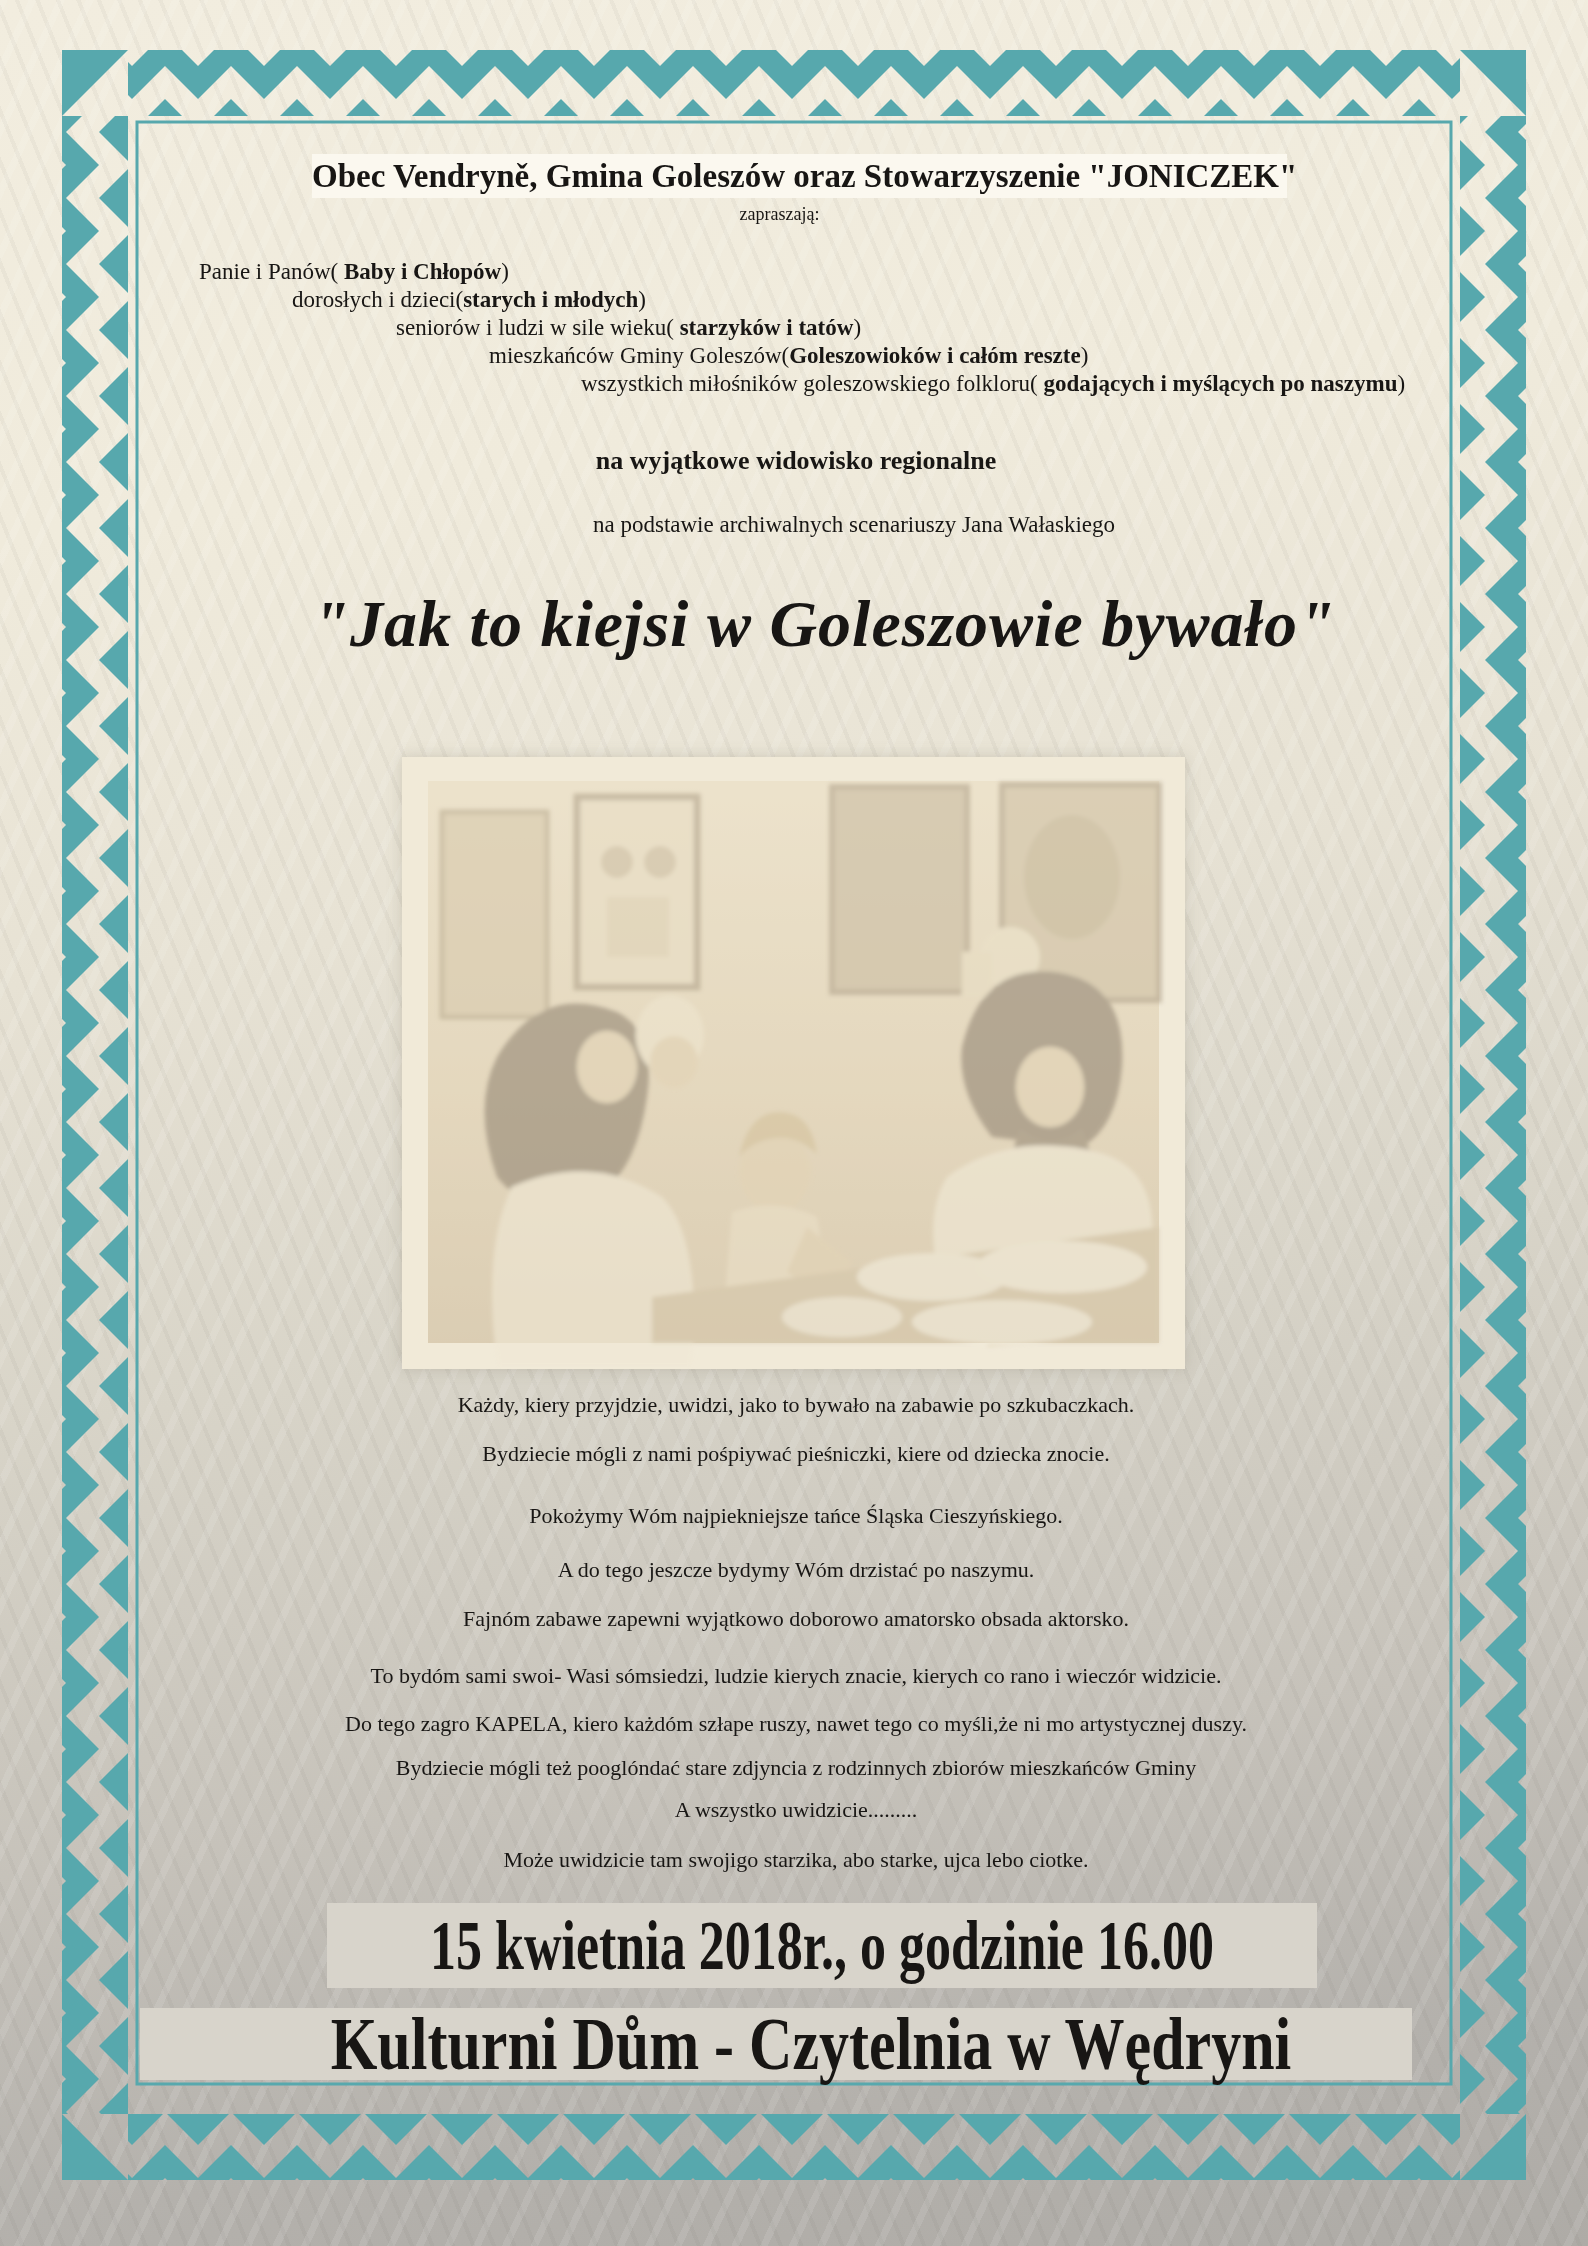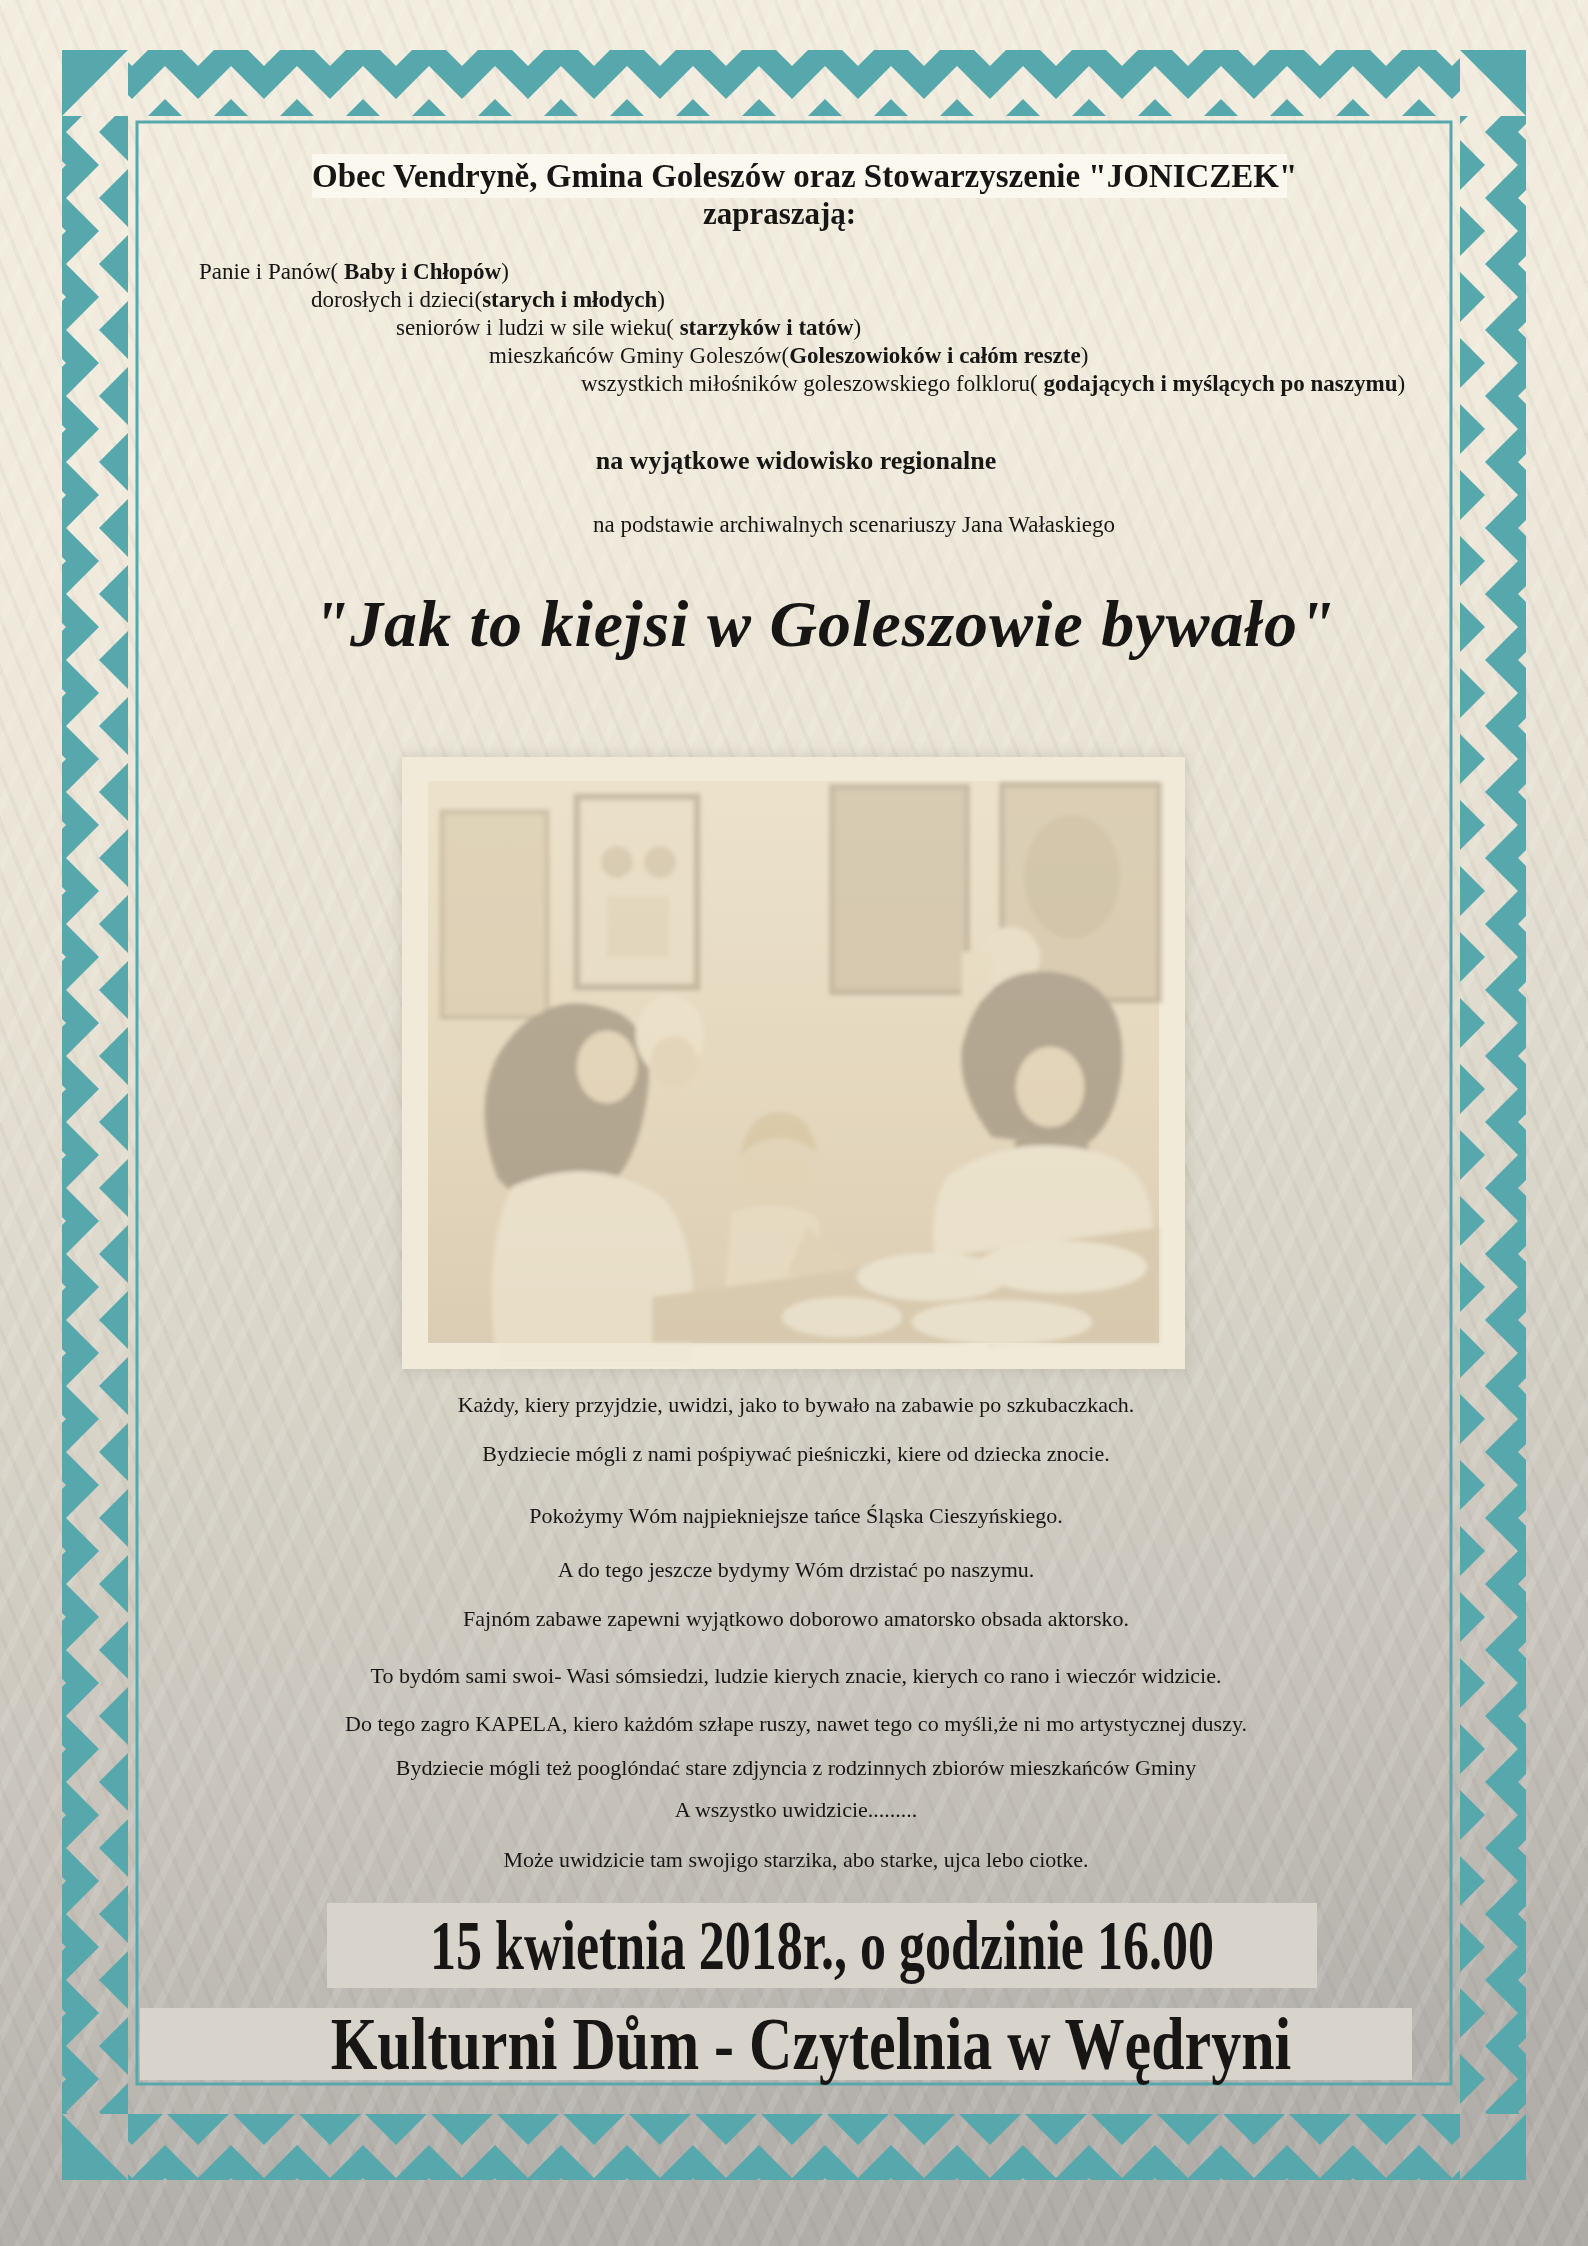--- a/index.html
+++ b/index.html
@@ -28,25 +28,25 @@
     left:312px;top:154px;width:975px;height:44px;
     background:var(--hl-light,#fbf8ef);
   }
   #organizer-line{
     left:312px;top:157px;width:975px;
     font-size:33px;font-weight:bold;text-align:center;line-height:38px;
     white-space:nowrap;
   }
   #invite-word{
     left:312px;top:197px;width:935px;
-    font-size:31px;font-weight:bold;text-align:center;line-height:34px;
+    font-size:18px;font-weight:normal;text-align:center;line-height:34px;
   }
   .invitee{position:absolute;font-size:23px;line-height:27px;white-space:nowrap;}
   #invitee-1{left:199px;top:258px;}
-  #invitee-2{left:311px;top:286px;}
+  #invitee-2{left:292px;top:286px;}
   #invitee-3{left:396px;top:314px;}
   #invitee-4{left:489px;top:342px;}
   #invitee-5{left:581px;top:370px;}
   #event-type-line{
     left:140px;top:446px;width:1312px;box-sizing:border-box;
     font-size:26px;font-weight:bold;text-align:center;
   }
   #based-on-line{
     left:140px;top:512px;width:1312px;padding-left:116px;box-sizing:border-box;
     font-size:23px;text-align:center;

